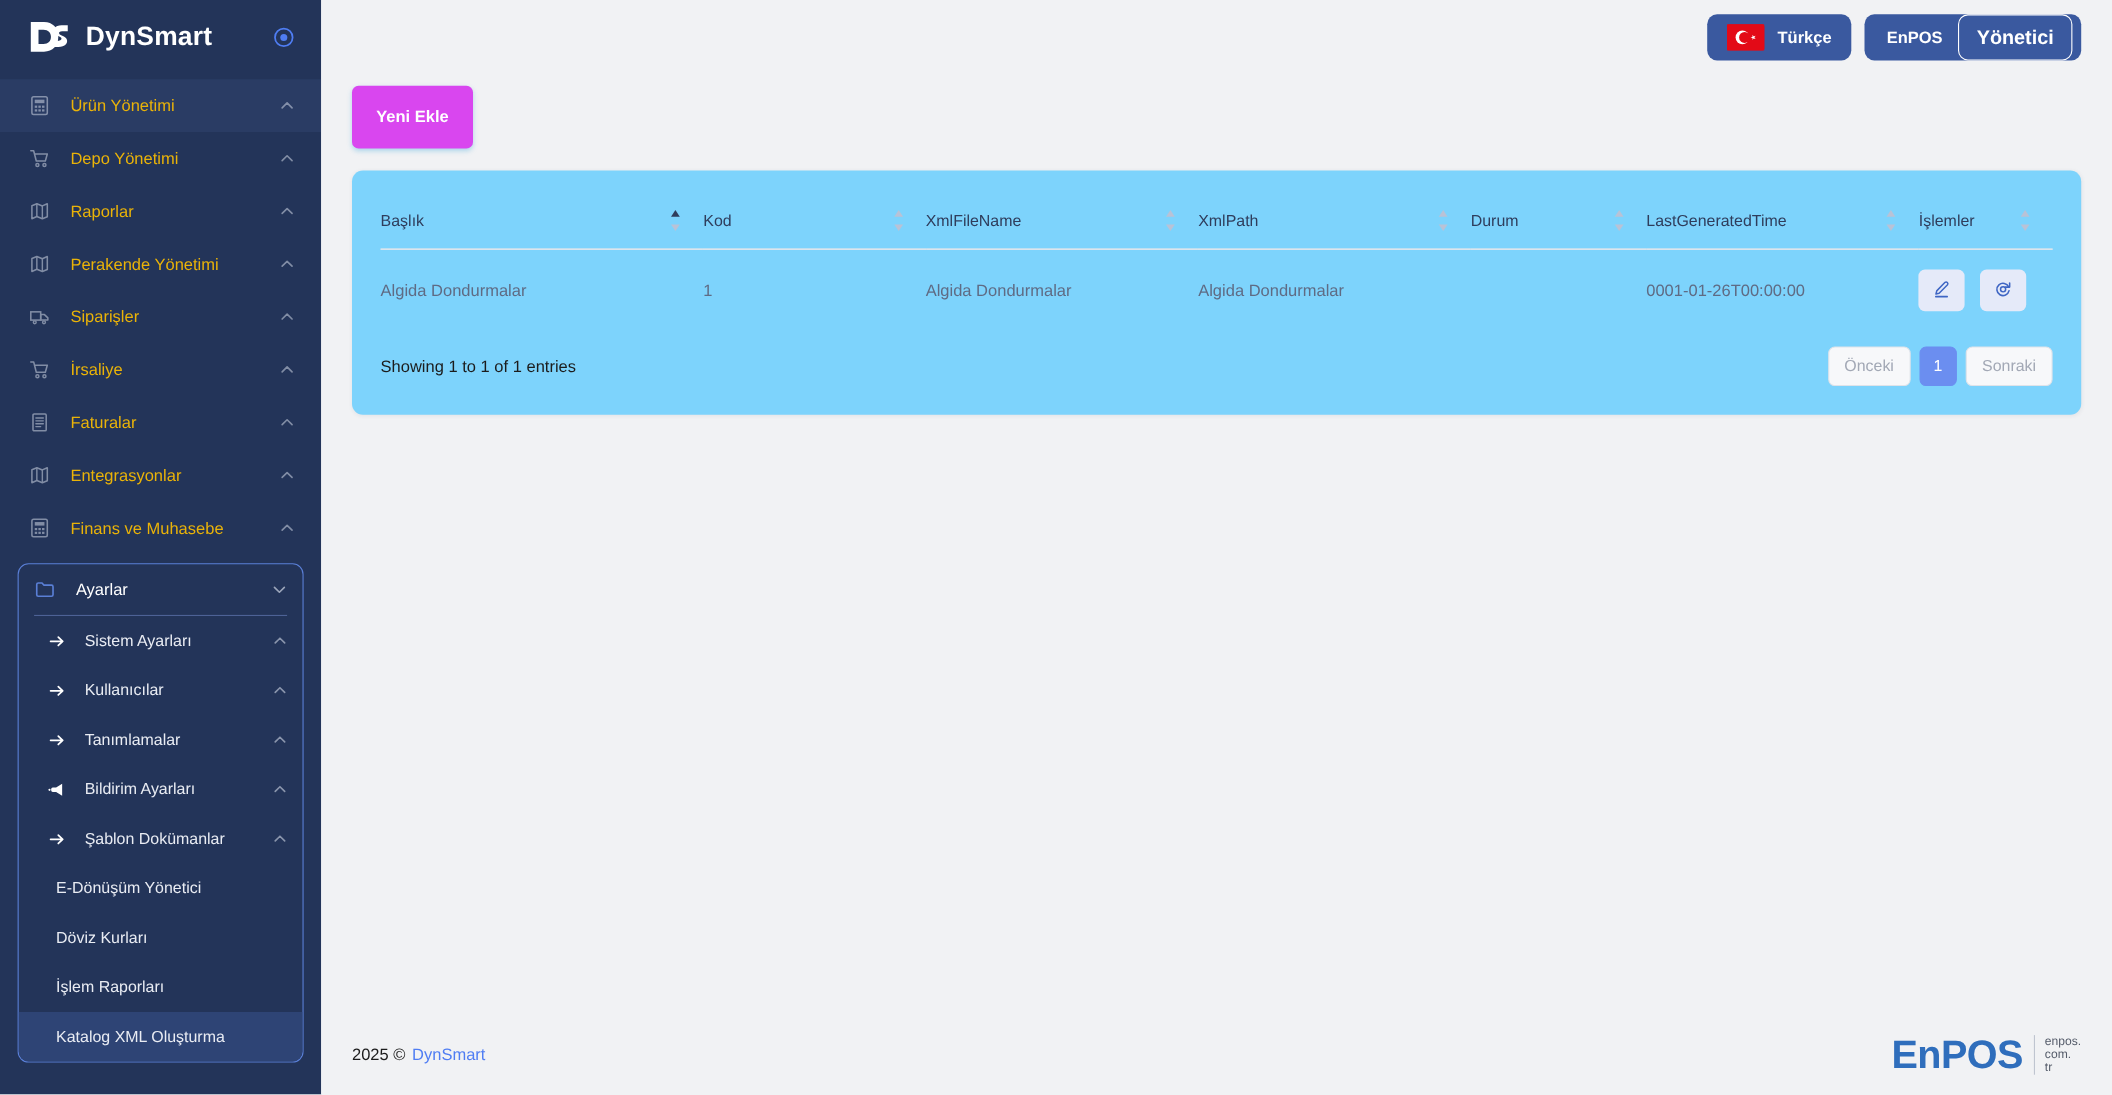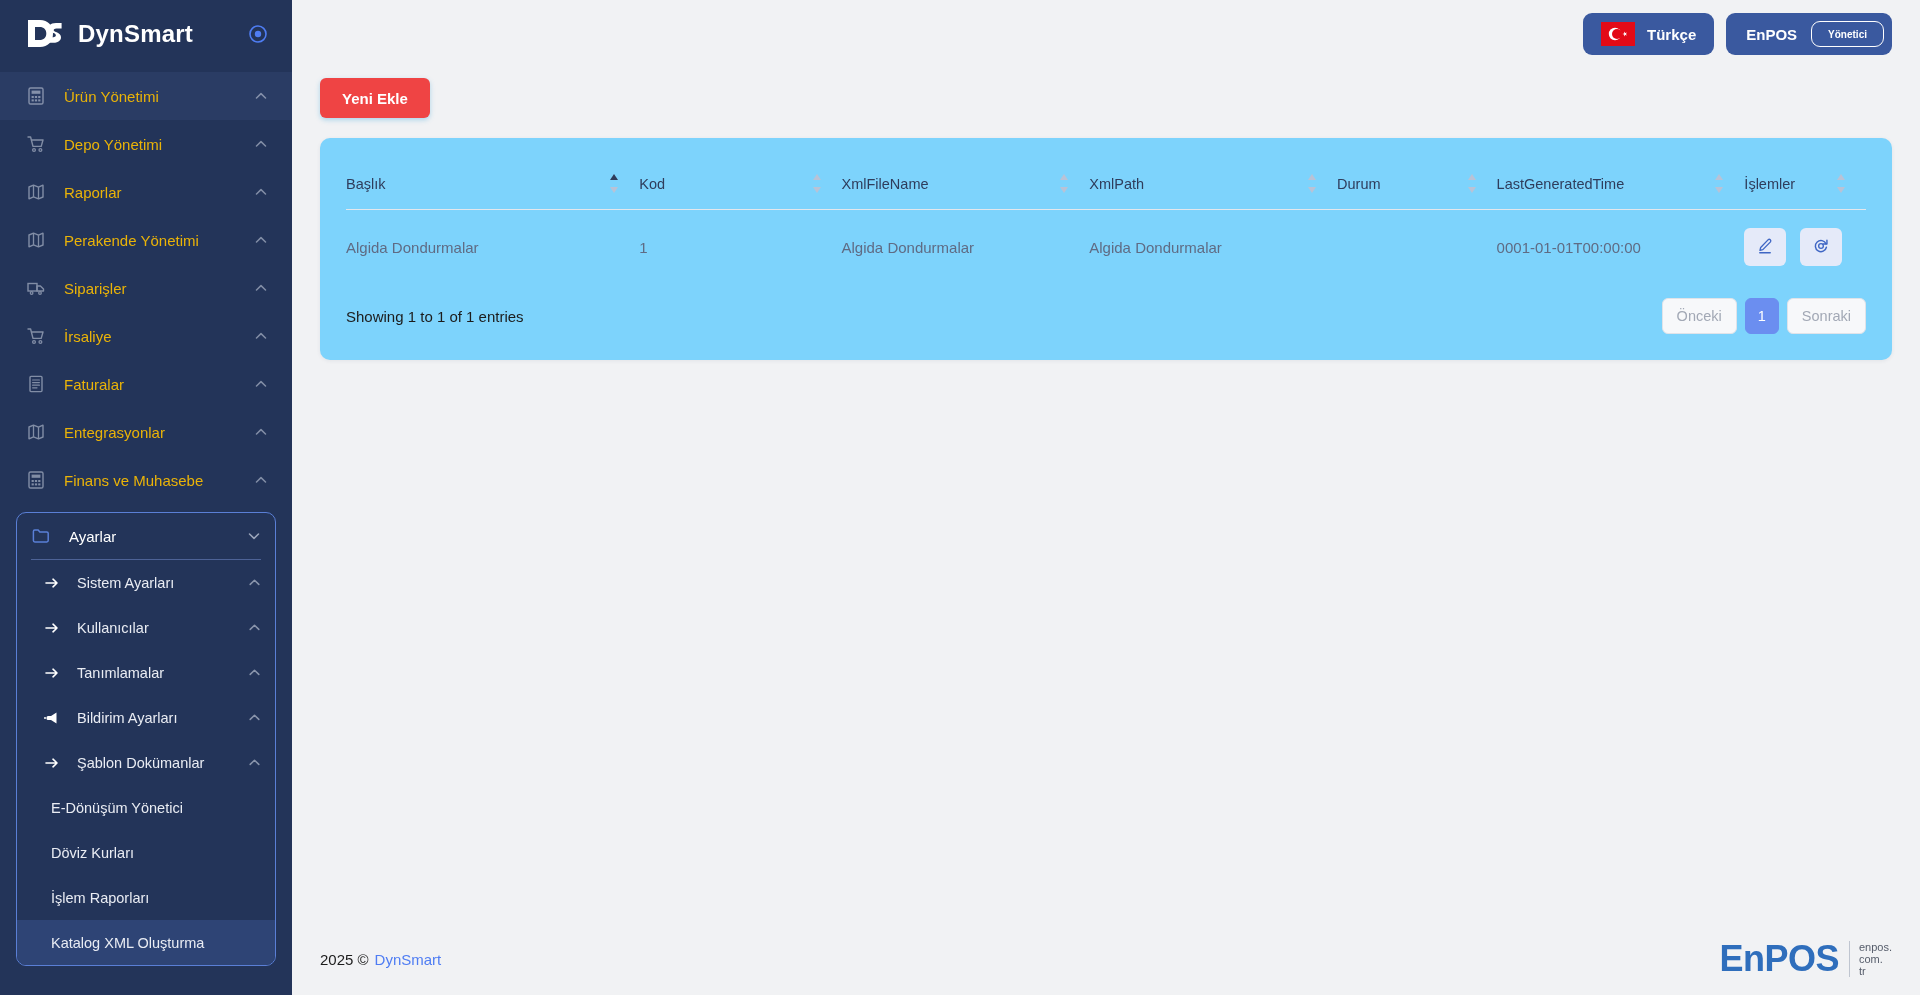--- a/index.html
+++ b/index.html
@@ -106,34 +106,34 @@
   .flag {
     width: 34px; height: 24px; flex: 0 0 34px;
     background: #e30a17;
     border-radius: 2px;
     position: relative;
   }
   .pill-user { padding: 0 8px 0 20px; gap: 14px; }
   .role-chip {
     border: 1px solid #ffffff;
     border-radius: 9px;
-    height: 26px;
+    height: 42px;
     display: flex; align-items: center;
     padding: 0 16px;
-    font-size: 10px; font-weight: bold;
+    font-size: 18px; font-weight: bold;
     cursor: pointer;
   }
 
   .content { padding: 10px 28px 0 28px; }
   .btn-add {
-    background: #ef4444;
+    background: #d946ef;
     color: #ffffff;
     border: none;
     border-radius: 6px;
-    height: 40px;
+    height: 57px;
     padding: 0 22px;
     font-size: 15px; font-weight: bold;
     font-family: "Liberation Sans", sans-serif;
     cursor: pointer;
     box-shadow: 0 2px 5px rgba(43,159,216,.35);
   }
 
   .card {
     margin-top: 20px;
     background: #7dd3fc;
@@ -608,21 +608,21 @@
               </th>
             </tr>
           </thead>
           <tbody>
             <tr>
               <td>Algida Dondurmalar</td>
               <td>1</td>
               <td>Algida Dondurmalar</td>
               <td>Algida Dondurmalar</td>
               <td></td>
-              <td>0001-01-01T00:00:00</td>
+              <td>0001-01-26T00:00:00</td>
               <td>
                 <div class="act-wrap">
                   <button class="act-btn">
                     <span>
                       <svg viewBox="0 0 20 20" width="18" height="18">
                           <path d="M13.6 2.9 a1.8 1.8 0 0 1 2.5 2.5 L7.6 14 L4.4 14.8 L5.2 11.6 Z" fill="none" stroke="#3f66c4" stroke-width="1.5" stroke-linejoin="round"></path>
                           <path d="M4.2 17.4 h11.6" stroke="#3f66c4" stroke-width="1.6" stroke-linecap="round"></path>
                         </svg>
                     </span>
                   </button>

